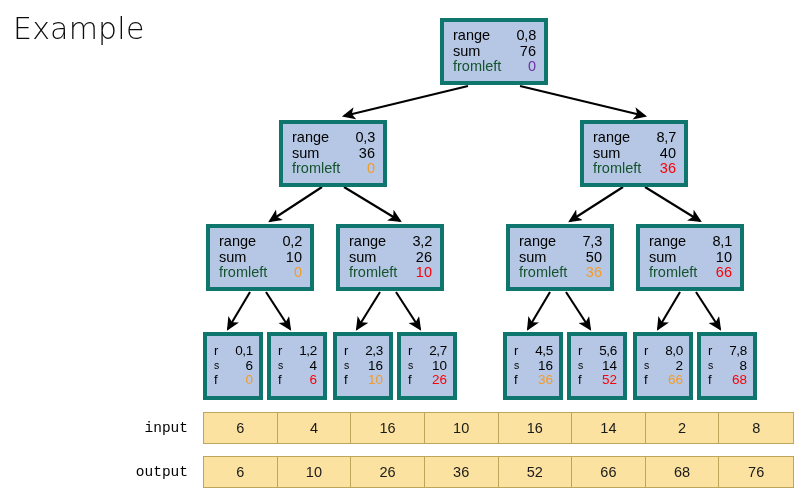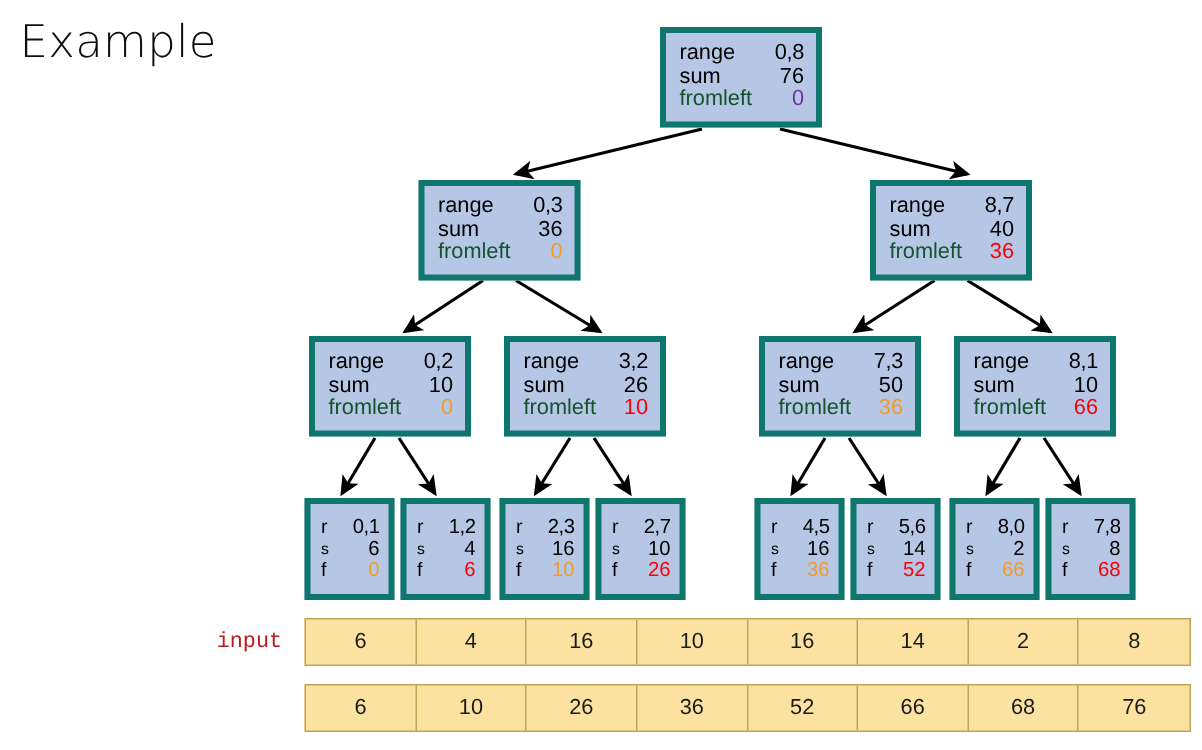--- a/index.html
+++ b/index.html
@@ -87,21 +87,21 @@
   .v-black  { color: #000000; }
   .v-purple { color: #7030a0; }
   .v-orange { color: #f59b26; }
   .v-red    { color: #fb0007; }
 
   
   .array-label {
     position: absolute;
     font-family: "Liberation Mono", "DejaVu Sans Mono", monospace;
     font-size: 14.5px;
-    color: #b91c1c;
+    color: #000000;
     text-align: right;
     white-space: nowrap;
   }
   .array {
     position: absolute;
     display: flex;
     box-sizing: border-box;
     border: 1px solid #bfa55a;
     background: #fbe2a0;
   }
@@ -386,20 +386,21 @@
     <div class="cell">6</div>
     <div class="cell">4</div>
     <div class="cell">16</div>
     <div class="cell">10</div>
     <div class="cell">16</div>
     <div class="cell">14</div>
     <div class="cell">2</div>
     <div class="cell">8</div>
   </div>
 
+  <div class="array-label" style="left:78px; top:464px; width:110px;">output</div>
   <div class="array" style="left:203px; top:456px; width:591px; height:32px;">
     <div class="cell">6</div>
     <div class="cell">10</div>
     <div class="cell">26</div>
     <div class="cell">36</div>
     <div class="cell">52</div>
     <div class="cell">66</div>
     <div class="cell">68</div>
     <div class="cell">76</div>
   </div>

